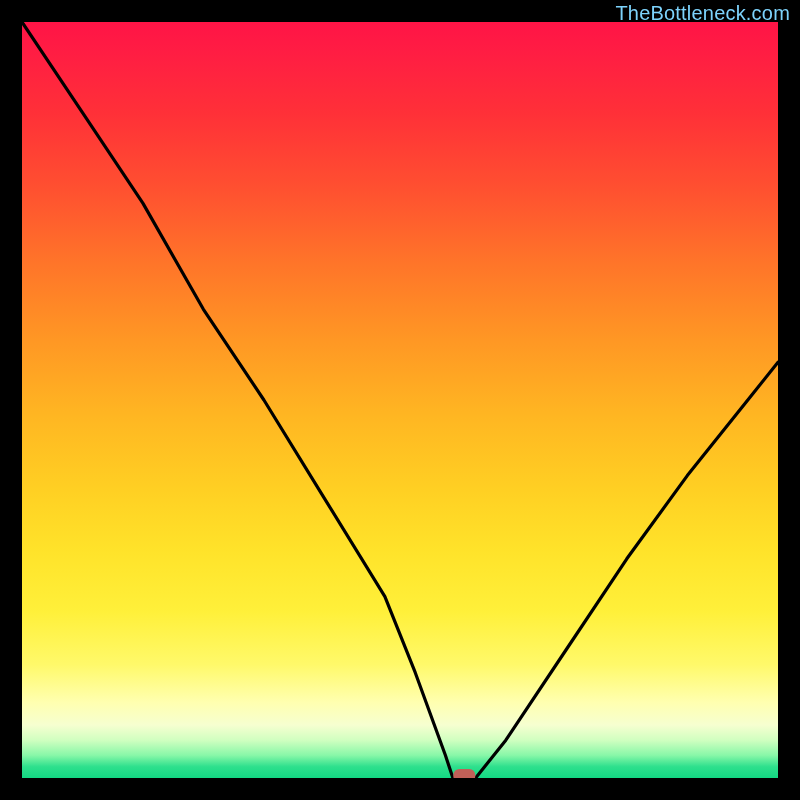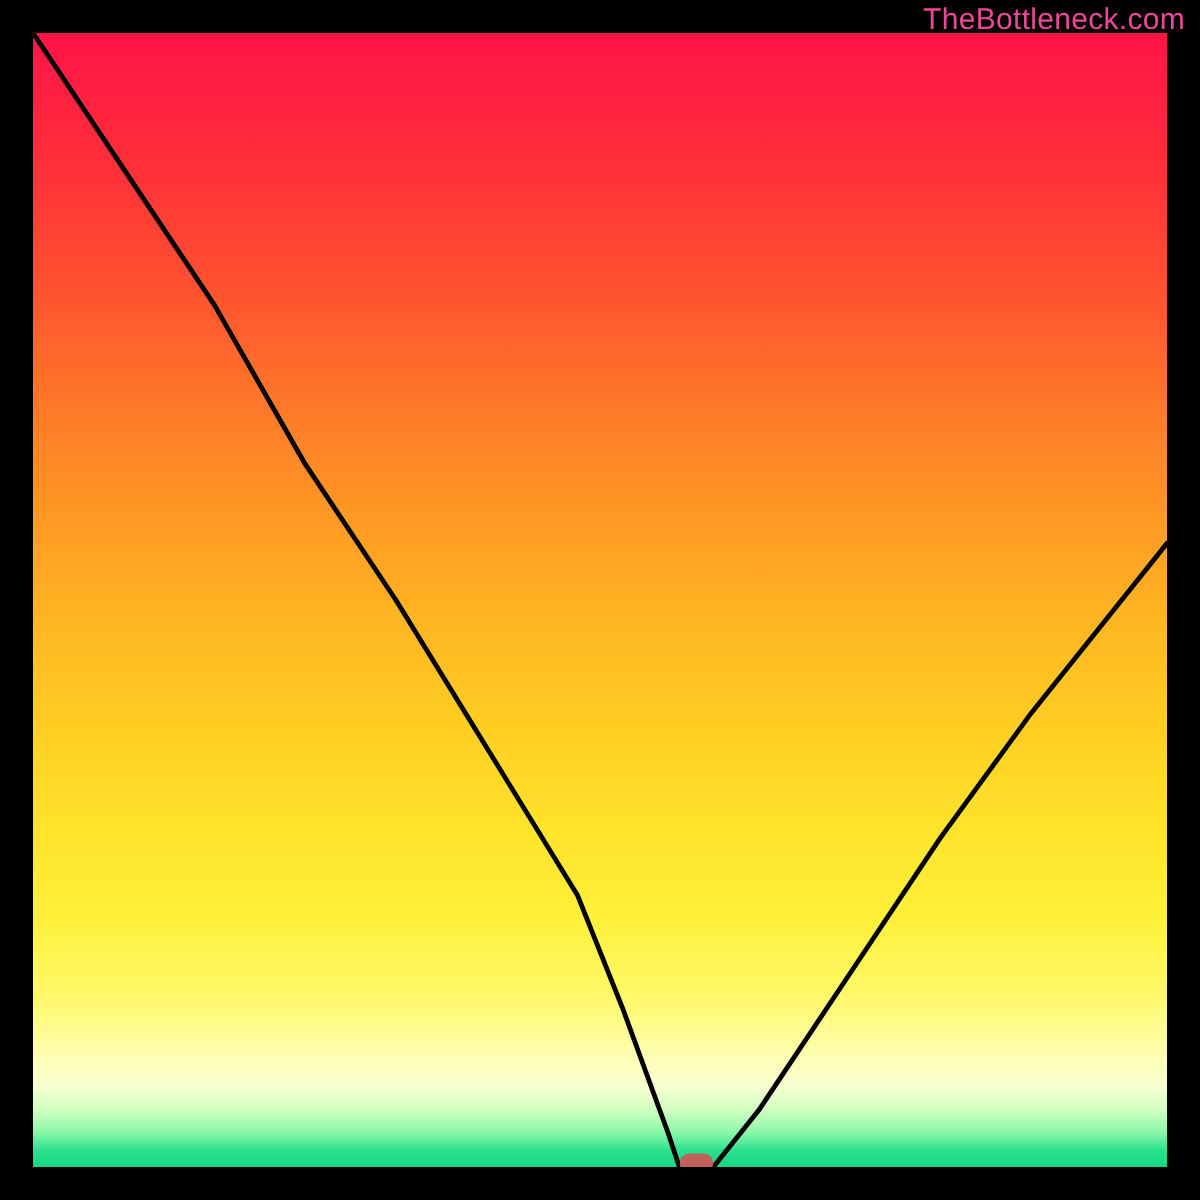--- a/index.html
+++ b/index.html
@@ -49,21 +49,21 @@
     left: 0;
     top: 0;
     width: 756px;
     height: 756px;
     display: block;
   }
   .watermark {
     position: absolute;
     top: 2px;
     right: 10px;
-    color: #ec4899;
+    color: #7dd3fc;
     font-size: 20px;
     font-weight: 500;
     letter-spacing: 0.2px;
     user-select: none;
   }
 </style>
 </head>
 <body>
 
 <div class="outer">

